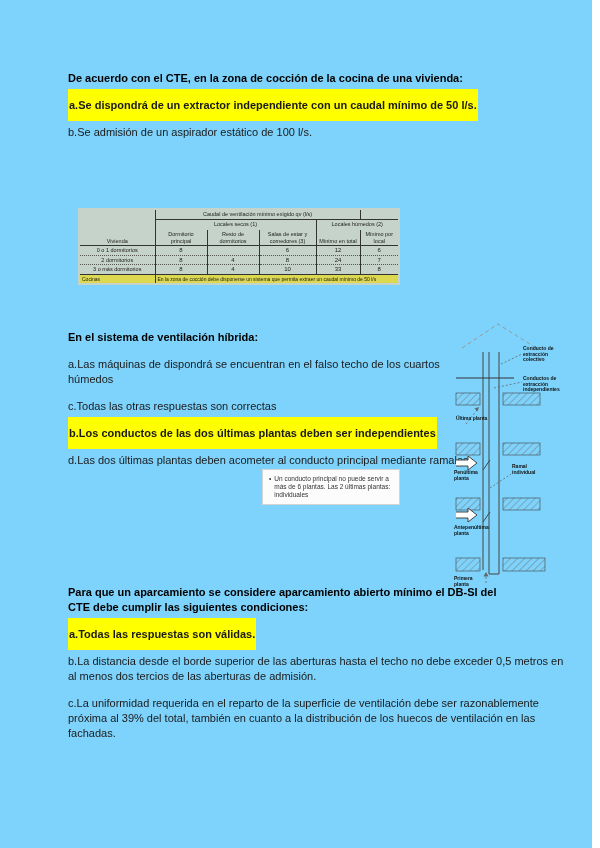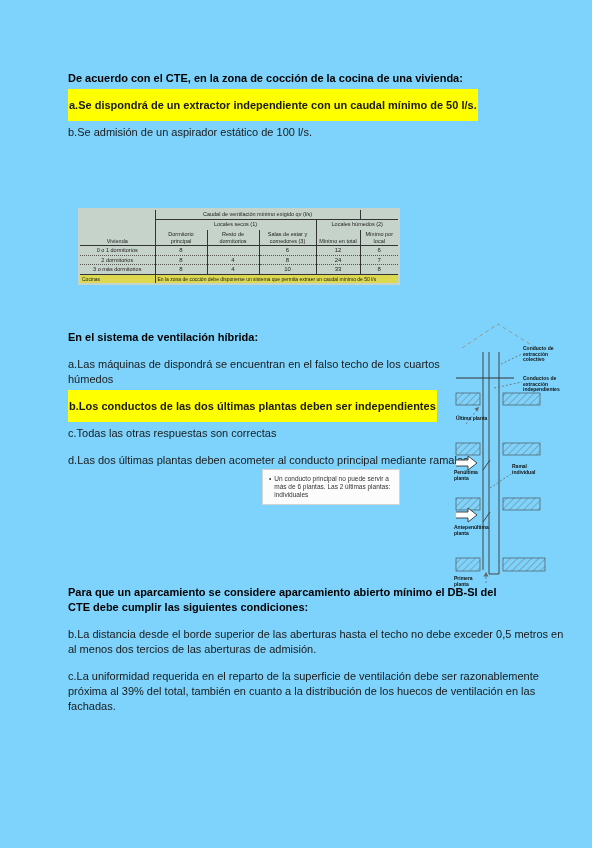--- a/index.html
+++ b/index.html
@@ -101,22 +101,22 @@
         <td class="rowlabel">Cocinas</td>
         <td class="vb" colspan="5">En la zona de cocción debe disponerse un sistema que permita extraer un caudal mínimo de 50 l/s</td>
       </tr>
     </tbody>
       </table>
   </div>
 
   <section class="qblock" style="left:68px;top:317px;width:410px;margin-top:13px;">
     <h3> En el sistema de ventilación híbrida:</h3>
     <p>a.Las máquinas de dispondrá se encuentran en el falso techo de los cuartos húmedos</p>
+    <p>c.Todas las otras respuestas son correctas</p>
     <p><span class="hl">b.Los conductos de las dos últimas plantas deben ser independientes</span></p>
-    <p>c.Todas las otras respuestas son correctas</p>
     <p>d.Las dos últimas plantas deben acometer al conducto principal mediante ramales</p>
   </section>
 
   <div class="callout">
     <span class="bullet">•</span>
     <span>Un conducto principal no puede servir a más de 6 plantas. Las 2 últimas plantas: individuales</span>
   </div>
 
   <div class="diagram">
     <svg width="148" height="280" viewBox="0 0 148 280">
@@ -163,17 +163,18 @@
     <div class="dlabel" style="left:71px;top:64px;width:52px;">Conductos de extracción independientes</div>
     <div class="dlabel" style="left:60px;top:152px;width:36px;">Ramal individual</div>
     <div class="dlabel" style="left:4px;top:104px;width:34px;">Última planta</div>
     <div class="dlabel" style="left:2px;top:158px;width:32px;">Penúltima planta</div>
     <div class="dlabel" style="left:2px;top:213px;width:34px;">Antepenúltima planta</div>
     <div class="dlabel" style="left:2px;top:264px;width:30px;">Primera planta</div>
   </div>
 
   <section class="qblock" style="left:68px;top:585px;width:505px;">
     <h3 style="width:440px;">Para que un aparcamiento se considere aparcamiento abierto mínimo el DB-SI del CTE debe cumplir las siguientes condiciones:</h3>
+    <p><span class="hl">a.Todas las respuestas son válidas.</span></p>
     <p>b.La distancia desde el borde superior de las aberturas hasta el techo no debe exceder 0,5 metros en al menos dos tercios de las aberturas de admisión.</p>
     <p>c.La uniformidad requerida en el reparto de la superficie de ventilación debe ser razonablemente próxima al 39% del total, también en cuanto a la distribución de los huecos de ventilación en las fachadas.</p>
   </section>
 
 </div>
 
 </body></html>

